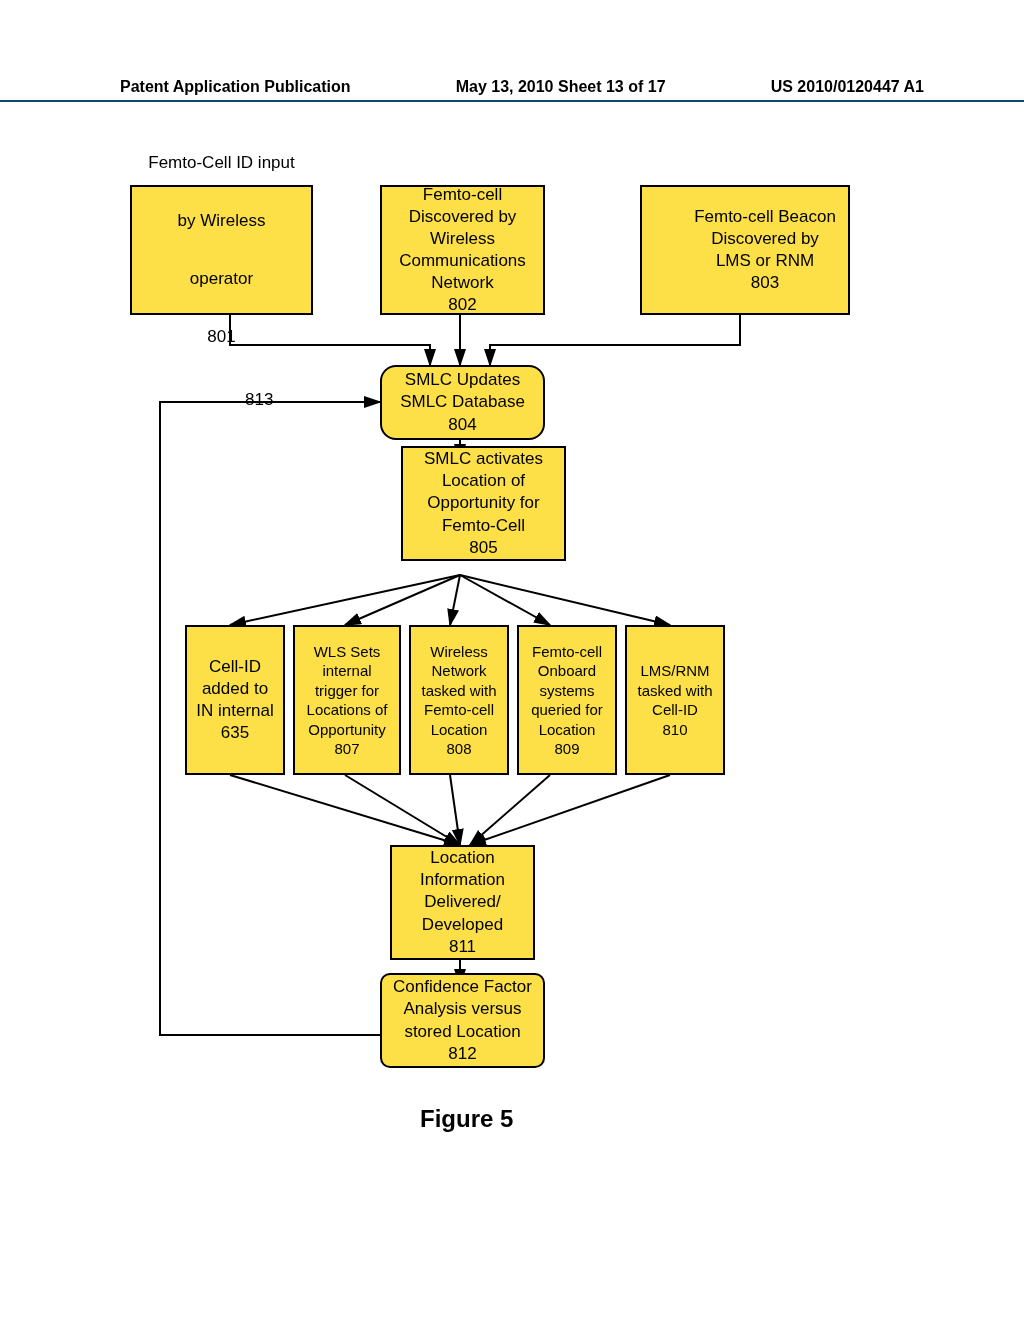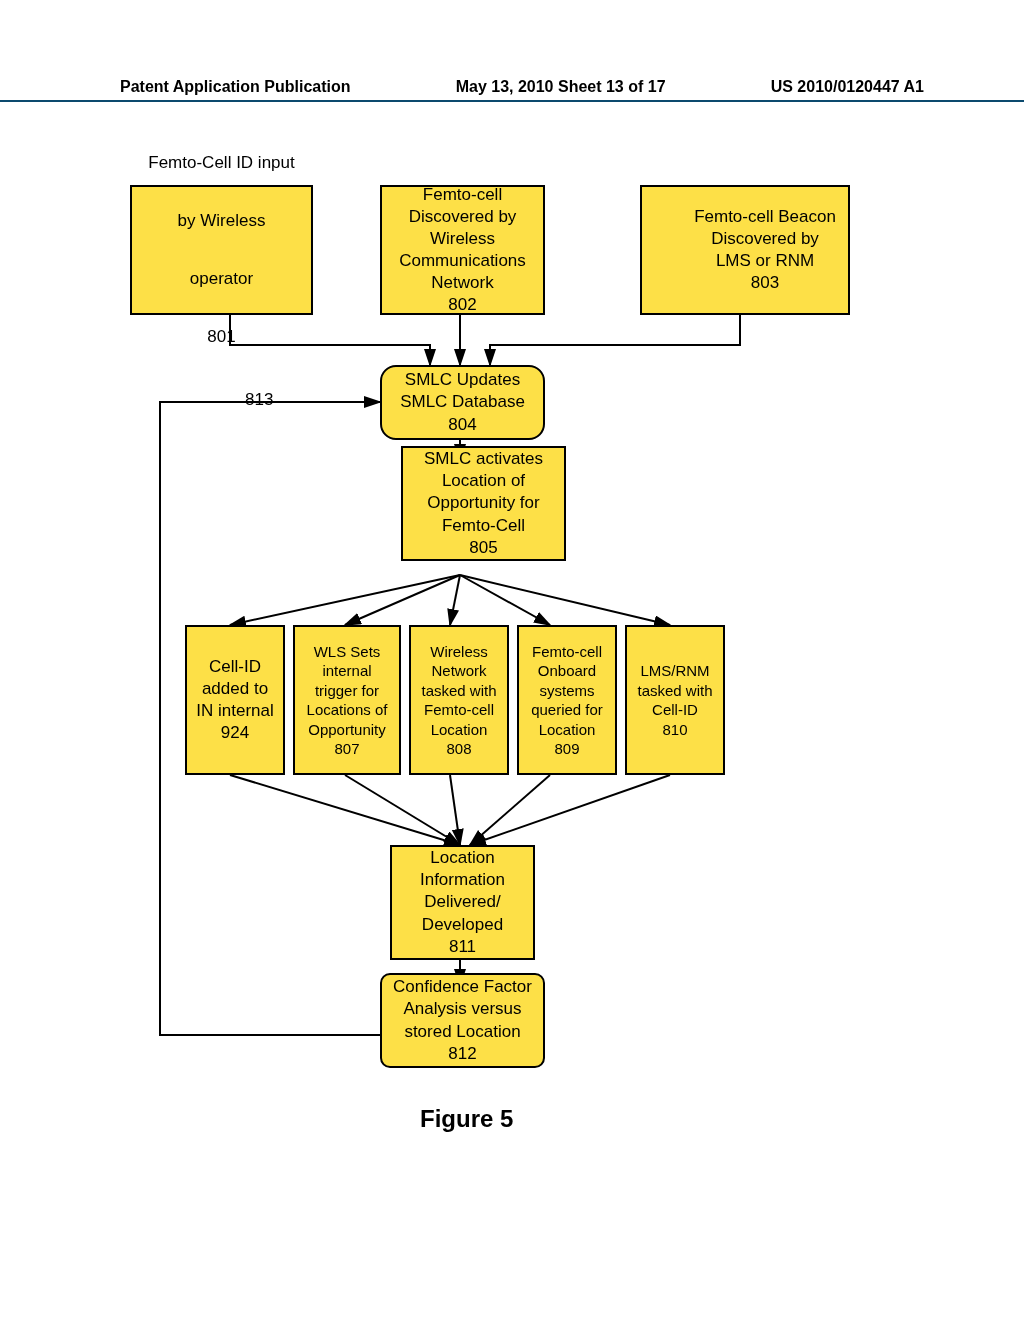--- a/index.html
+++ b/index.html
@@ -142,21 +142,21 @@
     <span class="line">Location of</span>
     <span class="line">Opportunity for</span>
     <span class="line">Femto-Cell</span>
     <span class="line">805</span>
   </div>
 
   <div class="box" style="left:55px; top:440px; width:100px; height:150px;">
     <span class="line">Cell-ID</span>
     <span class="line">added to</span>
     <span class="line">IN internal</span>
-    <span class="line">924</span>
+    <span class="line">635</span>
   </div>
 
   <div class="box" style="left:163px; top:440px; width:108px; height:150px; font-size:15px;">
     <span class="line">WLS Sets</span>
     <span class="line">internal</span>
     <span class="line">trigger for</span>
     <span class="line">Locations of</span>
     <span class="line">Opportunity</span>
     <span class="line">807</span>
   </div>

